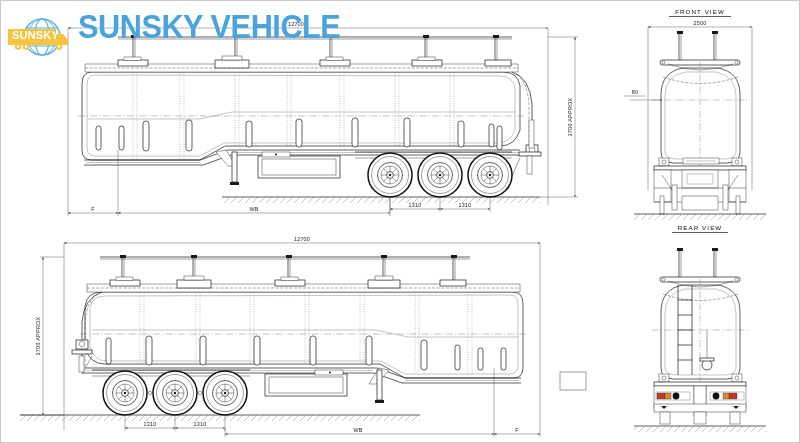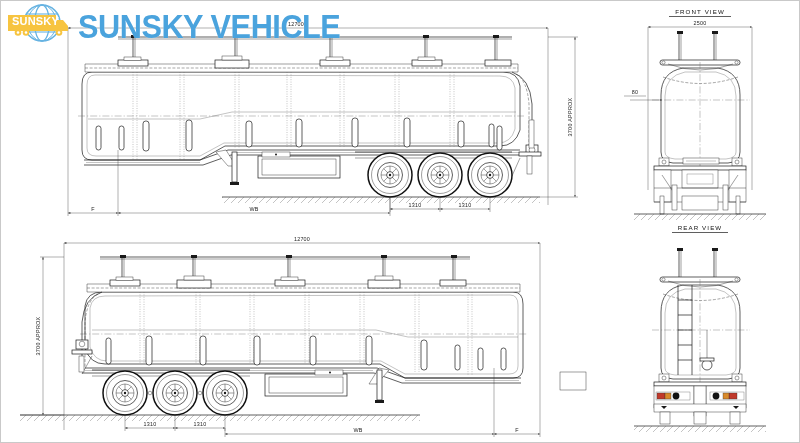--- a/index.html
+++ b/index.html
@@ -28,21 +28,21 @@
   text.viewlbl{font-family:"Liberation Sans",sans-serif;font-size:6.2px;fill:#111;
                letter-spacing:1.1px;}
 
   
   #wm{position:absolute;left:78px;top:10px;z-index:40;
       font-family:"Liberation Sans",sans-serif;font-weight:bold;font-size:33px;
       line-height:33px;color:#4aa3dd;letter-spacing:-0.5px;
       transform:scaleX(.93);transform-origin:left center;white-space:nowrap;
       text-shadow:0 0 1px rgba(255,255,255,.65);}
   
-  #logo{position:absolute;left:2px;top:2px;width:80px;height:42px;z-index:45;}
+  #logo{position:absolute;left:2px;top:16px;width:80px;height:42px;z-index:45;}
   
   #frame{position:absolute;inset:0;border:1px solid #c9c9c9;pointer-events:none;}
 </style>
 </head>
 <body>
 
 <div id="stage">
 
   <div id="logo">
     <svg viewBox="0 0 80 42" width="80" height="42">

